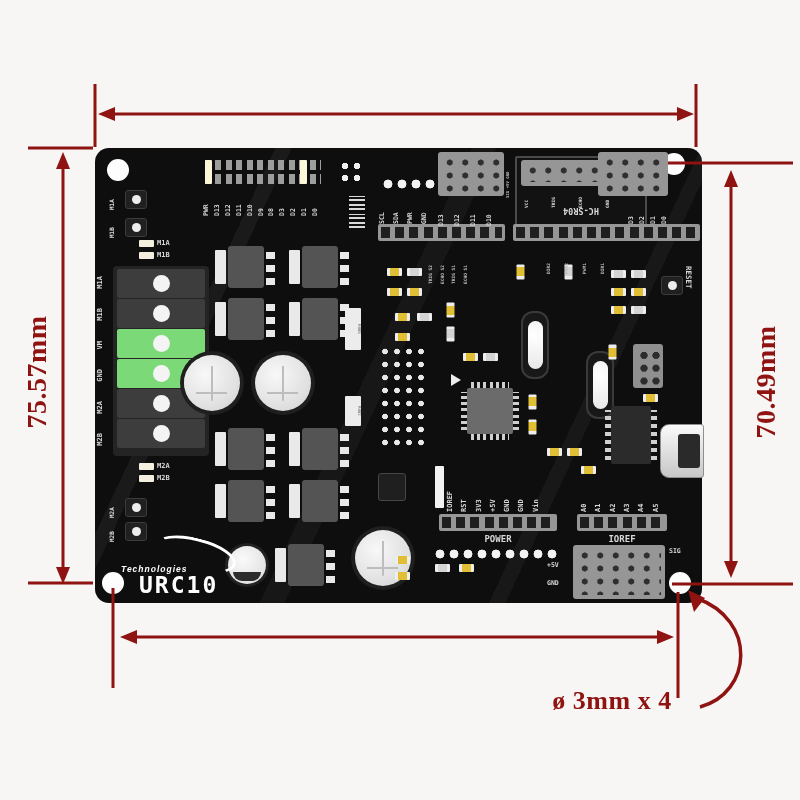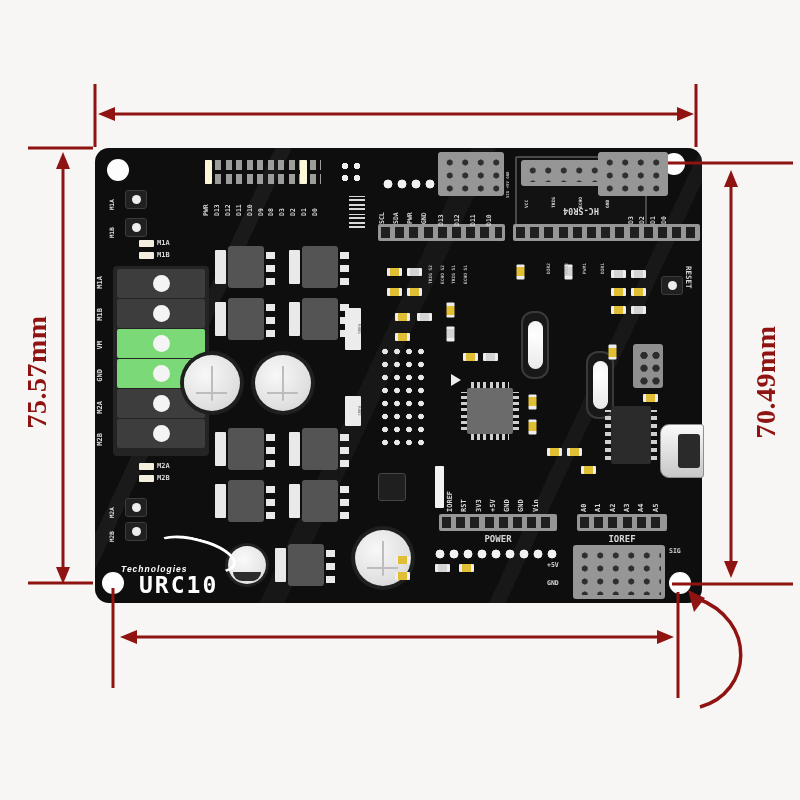--- a/index.html
+++ b/index.html
@@ -394,13 +394,14 @@
       <polygon points="731,170 724,187 738,187"></polygon>
       <polygon points="731,578 724,561 738,561"></polygon>
       <polygon points="120,637 137,630 137,644"></polygon>
       <polygon points="674,637 657,630 657,644"></polygon>
       <polygon points="688,590 705,598 694,612"></polygon>
     </g>
   </svg>
 
   <div class="dimlabel rot" style="left:-43px;top:356px;width:160px;">75.57mm</div>
   <div class="dimlabel rot" style="left:686px;top:366px;width:160px;">70.49mm</div>
+  <div class="dimlabel" style="left:512px;top:686px;width:200px;font-size:26px;">ø 3mm x 4</div>
 </div>
 
 </body></html>

